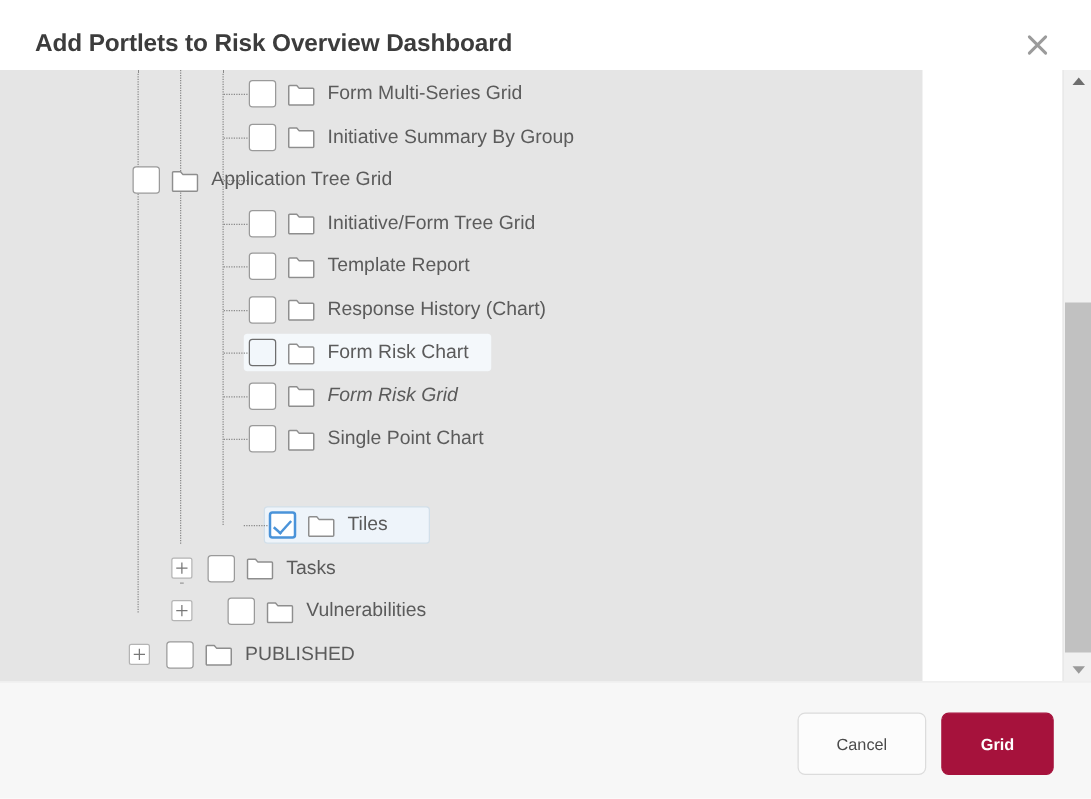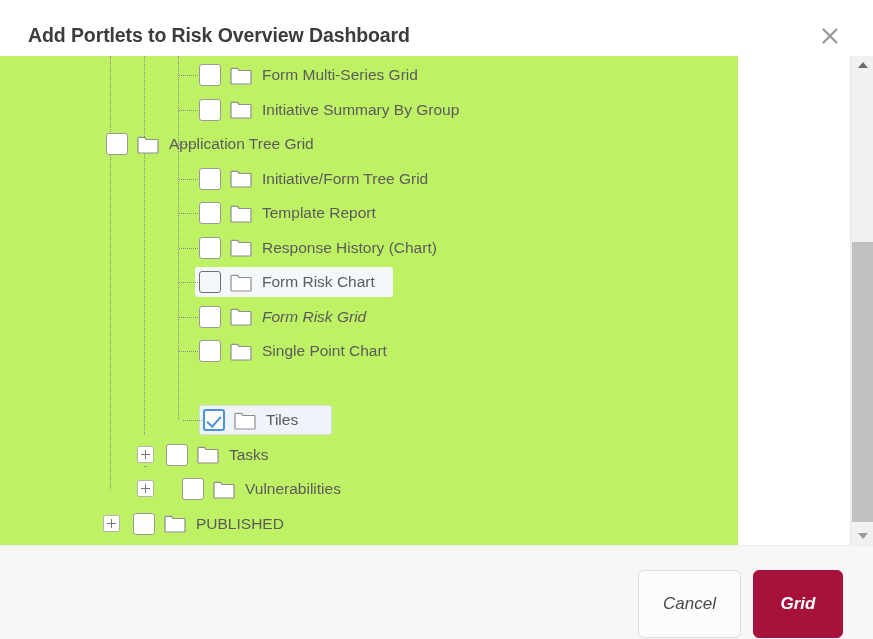--- a/index.html
+++ b/index.html
@@ -41,21 +41,21 @@
     cursor: pointer;
     display: flex; align-items: center; justify-content: center;
   }
   .close-btn svg { display: block; }
 
   
   .dlg-body {
     position: absolute;
     left: 0; top: 56px;
     width: 738px; height: 489px;
-    background: #bef264;
+    background: #e5e5e5;
     overflow: hidden;
   }
 
   .tree {
     position: absolute;
     left: 0; top: 0;
     width: 850px;
     height: 489px;
   }
 
@@ -207,29 +207,28 @@
   .dlg-footer {
     position: absolute;
     left: 0; top: 545px;
     width: 873px; height: 94px;
     background: #f7f7f7;
     border-top: 1px solid #ececec;
   }
   .btn {
     position: absolute;
     top: 24px;
-    height: 68px;
+    height: 50px;
     border-radius: 6px;
-    font-size: 17px;
+    font-size: 13px;
     display: flex;
     align-items: center;
     justify-content: center;
     cursor: pointer;
     user-select: none;
-    font-style: italic;
   }
   .btn-cancel {
     right: 132px;
     width: 103px;
     background: #fcfcfc;
     border: 1px solid #dcdcdc;
     color: #4a4a4a;
   }
   .btn-save {
     right: 30px;
@@ -370,21 +369,21 @@
           <div class="row-inner" style="margin-left: 199px;">
             <div class="cbox"></div>
             <div class="folder">
               <svg width="22" height="19" viewBox="0 0 22 19" aria-hidden="true">
                 <path d="M1 17.2 V3.2 a0.8 0.8 0 0 1 0.8 -0.8 H7.4 l1.8 2.1 H20.2 a0.8 0.8 0 0 1 0.8 0.8 V17.2 a0.8 0.8 0 0 1 -0.8 0.8 H1.8 A0.8 0.8 0 0 1 1 17.2 Z" fill="#ffffff" stroke="#8e8e8e" stroke-width="1.2" stroke-linejoin="round"></path>
               </svg>
             </div>
             <div class="rlabel">Single Point Chart</div>
           </div>
         </div>
-        <div class="row sel-strong" style="left: 4px; top: 347px;">
+        <div class="row sel-strong" style="left: 16px; top: 347px;">
           <div class="hl hl-strong" style="left: 195px; width: 133px;"></div>
           <div class="elbow" style="left: 179px; top: 17px; width: 19px;"></div>
           <div class="row-inner" style="margin-left: 199px;">
             <div class="cbox checked"></div>
             <div class="folder">
               <svg width="22" height="19" viewBox="0 0 22 19" aria-hidden="true">
                 <path d="M1 17.2 V3.2 a0.8 0.8 0 0 1 0.8 -0.8 H7.4 l1.8 2.1 H20.2 a0.8 0.8 0 0 1 0.8 0.8 V17.2 a0.8 0.8 0 0 1 -0.8 0.8 H1.8 A0.8 0.8 0 0 1 1 17.2 Z" fill="#ffffff" stroke="#8e8e8e" stroke-width="1.2" stroke-linejoin="round"></path>
               </svg>
             </div>
             <div class="rlabel">Tiles</div>

